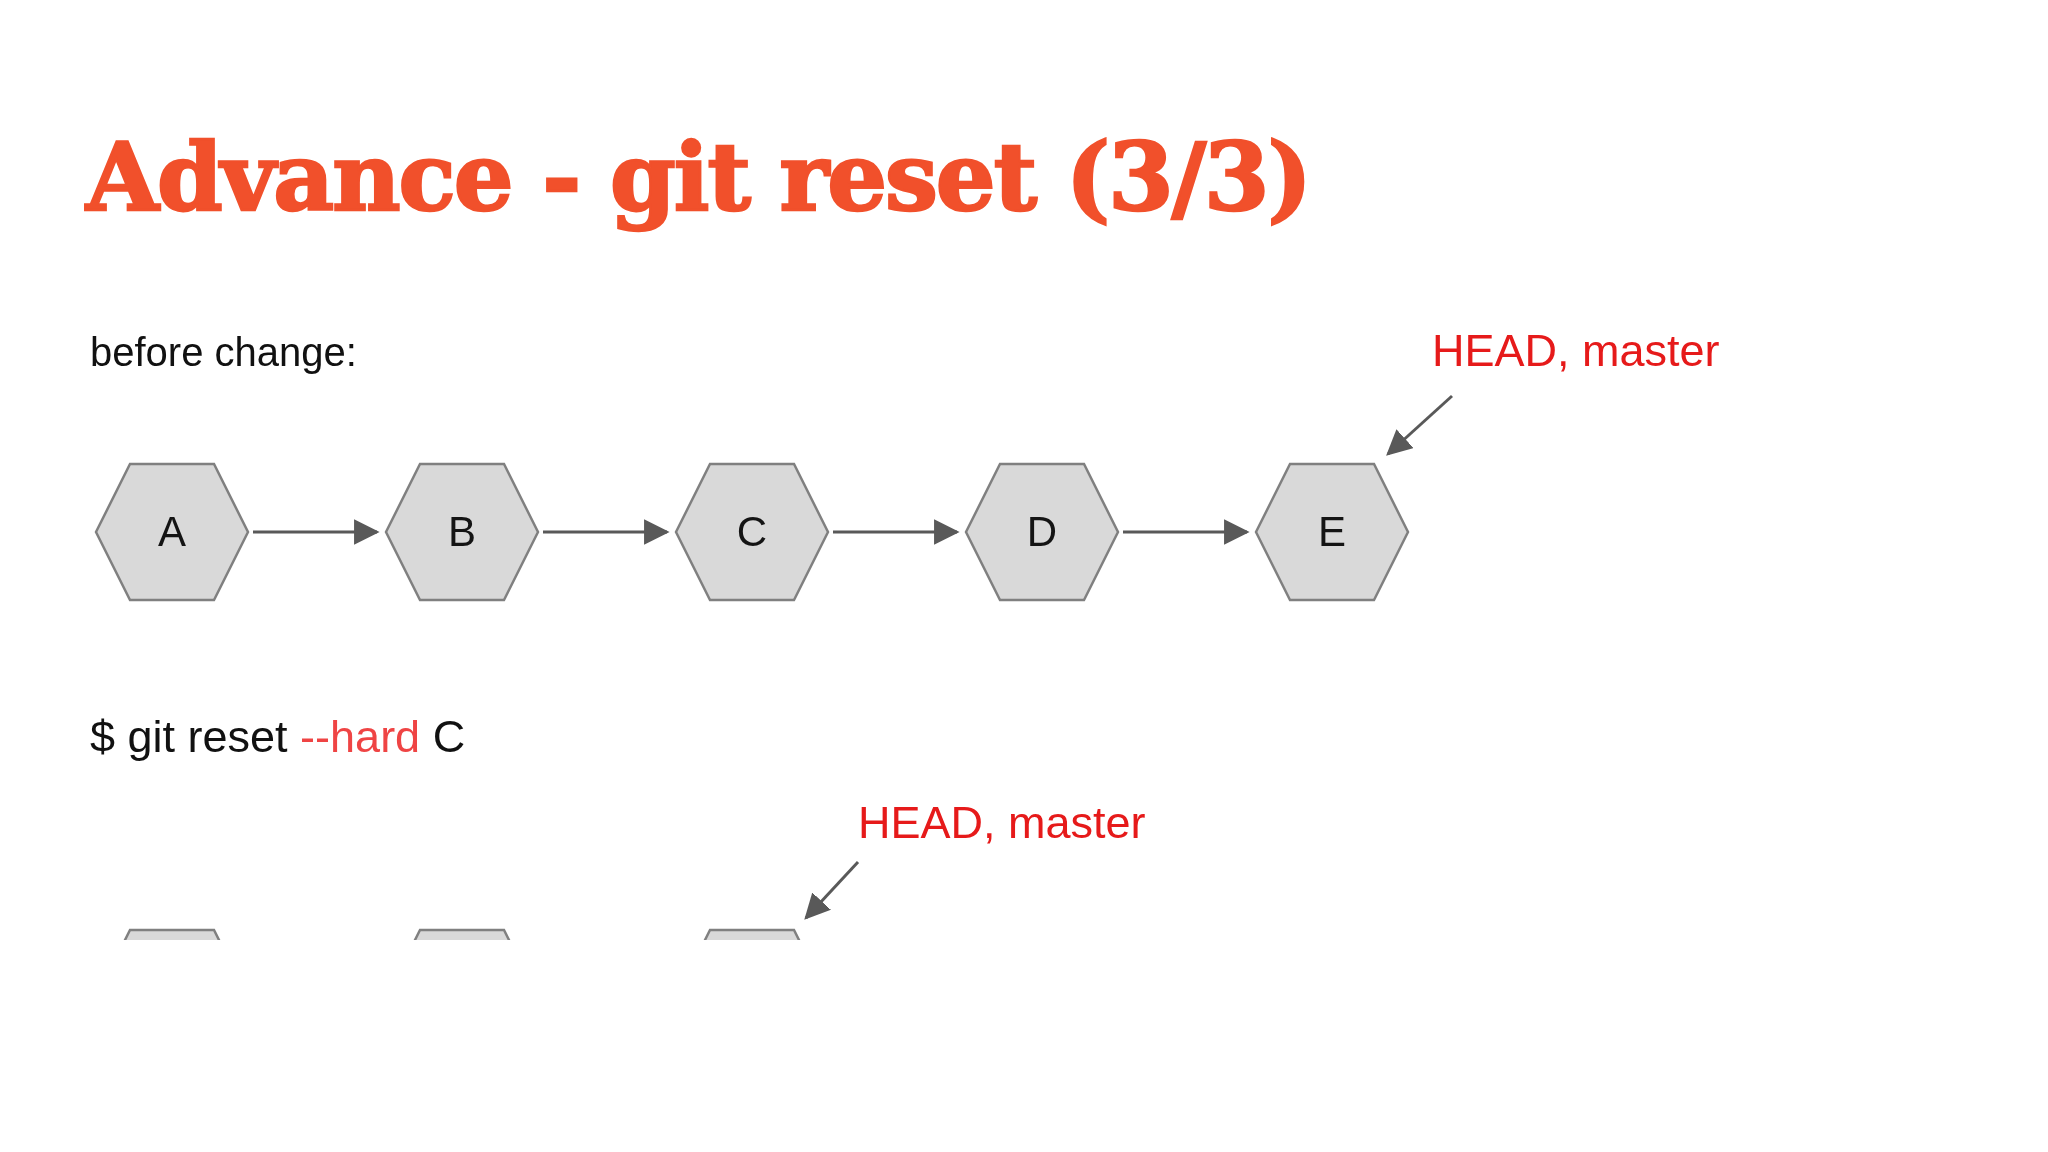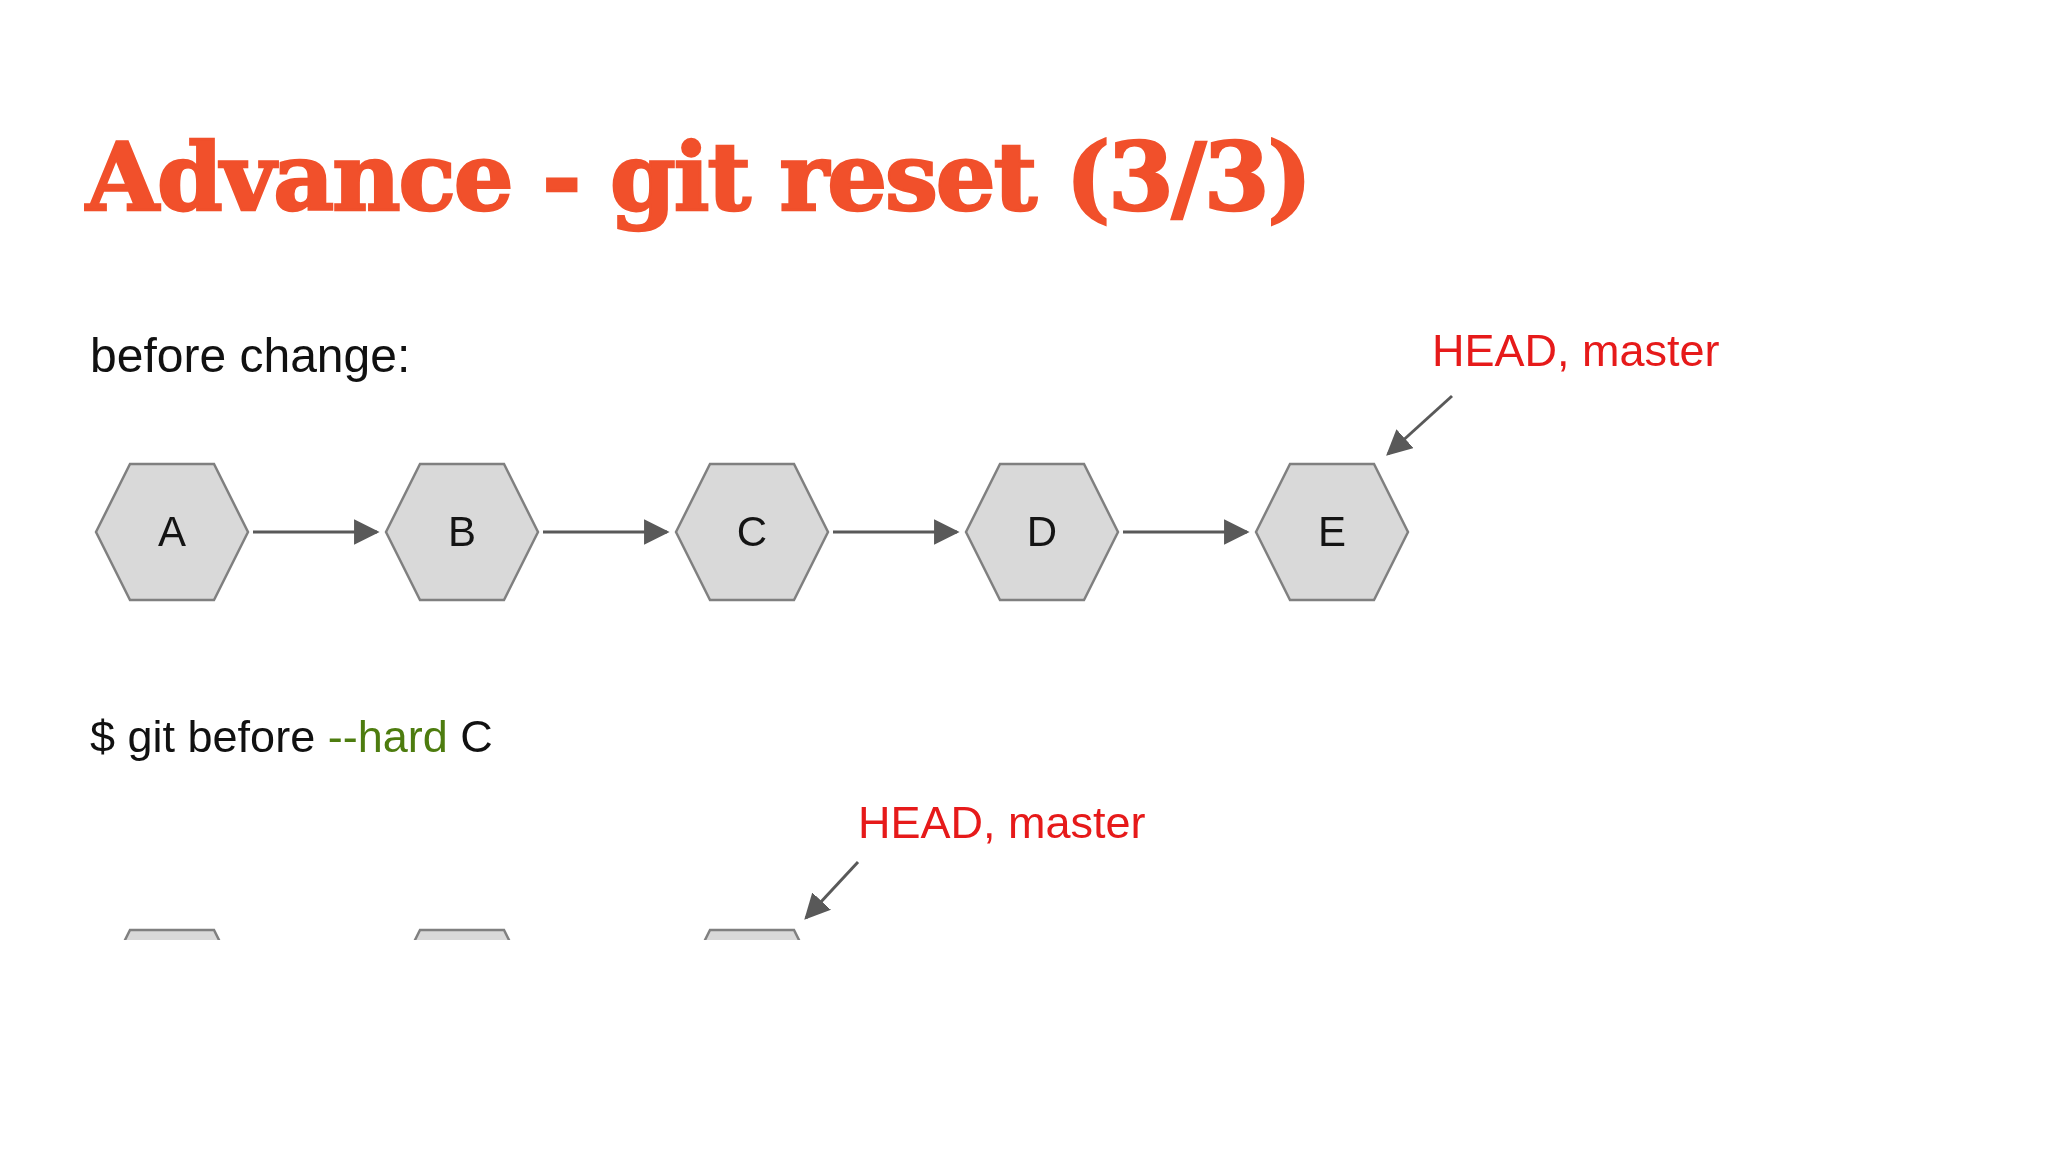--- a/index.html
+++ b/index.html
@@ -27,21 +27,21 @@
     line-height: 1;
     letter-spacing: -2px;
     color: #F1502B;
     -webkit-text-stroke: 2.5px #F1502B;
     white-space: nowrap;
   }
   .caption {
     position: absolute;
     left: 90px;
     top: 330px;
-    font-size: 48px;
+    font-size: 40px;
     line-height: 1.1;
     color: #111111;
     white-space: nowrap;
   }
   .head-label {
     position: absolute;
     font-size: 45px;
     line-height: 1.1;
     color: #E61A1A;
     white-space: nowrap;
@@ -58,21 +58,21 @@
   .command-line {
     position: absolute;
     left: 90px;
     top: 712px;
     font-size: 45px;
     line-height: 1.1;
     color: #111111;
     white-space: nowrap;
   }
   .command-line .flag {
-    color: #4d7c0f;
+    color: #ef4444;
   }
   .arrows-overlay {
     position: absolute;
     left: 0;
     top: 0;
     width: 2048px;
     height: 1152px;
     pointer-events: none;
   }
   .hex {
@@ -112,21 +112,21 @@
 
 <div class="slide">
 
   <h1 class="slide-title">Advance - git reset (3/3)</h1>
 
   <div class="caption">before change:</div>
 
   <div class="head-label before">HEAD, master</div>
 
   <div class="command-line">
-    <span>$ git before </span><span class="flag">--hard</span><span> C</span>
+    <span>$ git reset </span><span class="flag">--hard</span><span> C</span>
   </div>
 
   <div class="head-label after">HEAD, master</div>
 
   <svg class="arrows-overlay" width="2048" height="1152" viewBox="0 0 2048 1152" xmlns="http://www.w3.org/2000/svg">
     <defs>
       <marker id="arrowhead" viewBox="0 0 10 10" refX="9" refY="5" markerWidth="8.5" markerHeight="8.5" orient="auto-start-reverse">
         <path d="M0,0 L10,5 L0,10 z" fill="#595959"></path>
       </marker>
     </defs>

